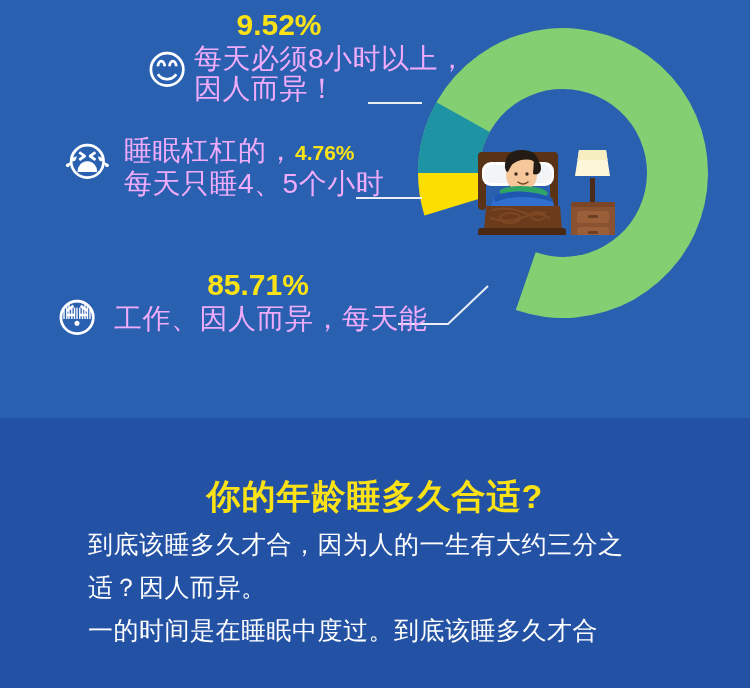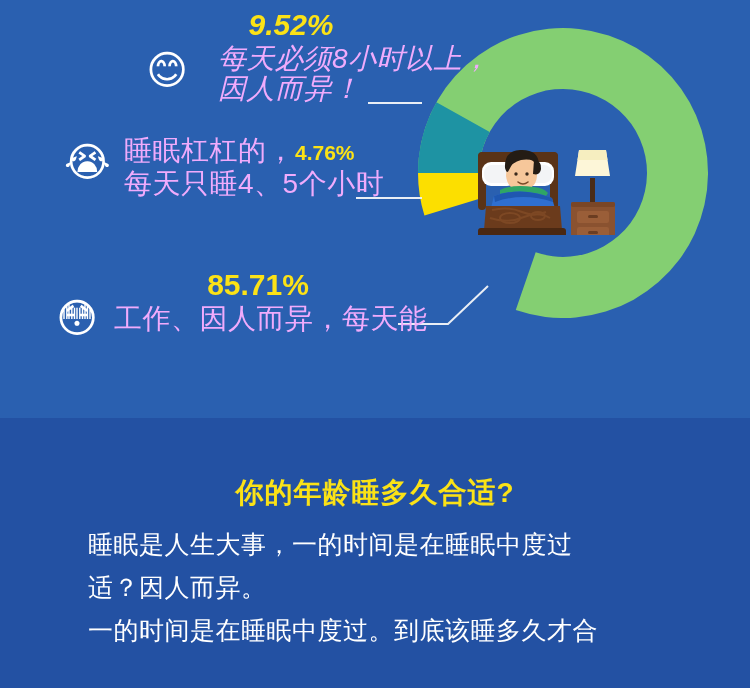--- a/index.html
+++ b/index.html
@@ -90,21 +90,21 @@
     color: #f0abfc;
     font-size: 28px;
     letter-spacing: 0.5px;
     line-height: 30px;
     white-space: nowrap;
   }
 
   
   #callout-1 { left: 142px; top: 8px; width: 280px; }
   #callout-1 .emoji { left: 2px; top: 42px; }
-  #callout-1 .lines { margin-left: 76px; font-style: italic; }
+  #callout-1 .lines { margin-left: 52px; }
   #callout-1 .pct-row {
     font-size: 30px;
     line-height: 34px;
     text-align: center;
     padding-right: 6px;
     margin-bottom: 2px;
     margin-left: -52px;
   }
 
   
@@ -128,21 +128,21 @@
   }
 
   
   .bottom-heading {
     position: absolute;
     left: 0;
     top: 474px;
     width: 750px;
     text-align: center;
     color: #fbe216;
-    font-size: 28px;
+    font-size: 34px;
     font-weight: bold;
     letter-spacing: 1px;
   }
   .bottom-body {
     position: absolute;
     left: 88px;
     top: 523px;
     width: 580px;
     color: #ffffff;
     font-size: 25px;
@@ -267,18 +267,18 @@
   <div class="callout" id="callout-3">
     <span class="emoji">😳</span>
     <div class="lines">
       <div class="pct-row pct">85.71%</div>
       <div class="txtline">工作、因人而异，每天能</div>
     </div>
   </div>
 
   <div class="bottom-heading">你的年龄睡多久合适?</div>
   <div class="bottom-body">
-    <div>睡眠是人生大事，一的时间是在睡眠中度过</div>
+    <div>到底该睡多久才合，因为人的一生有大约三分之</div>
     <div>适？因人而异。</div>
     <div>一的时间是在睡眠中度过。到底该睡多久才合</div>
   </div>
 
 </div>
 
 </body></html>

